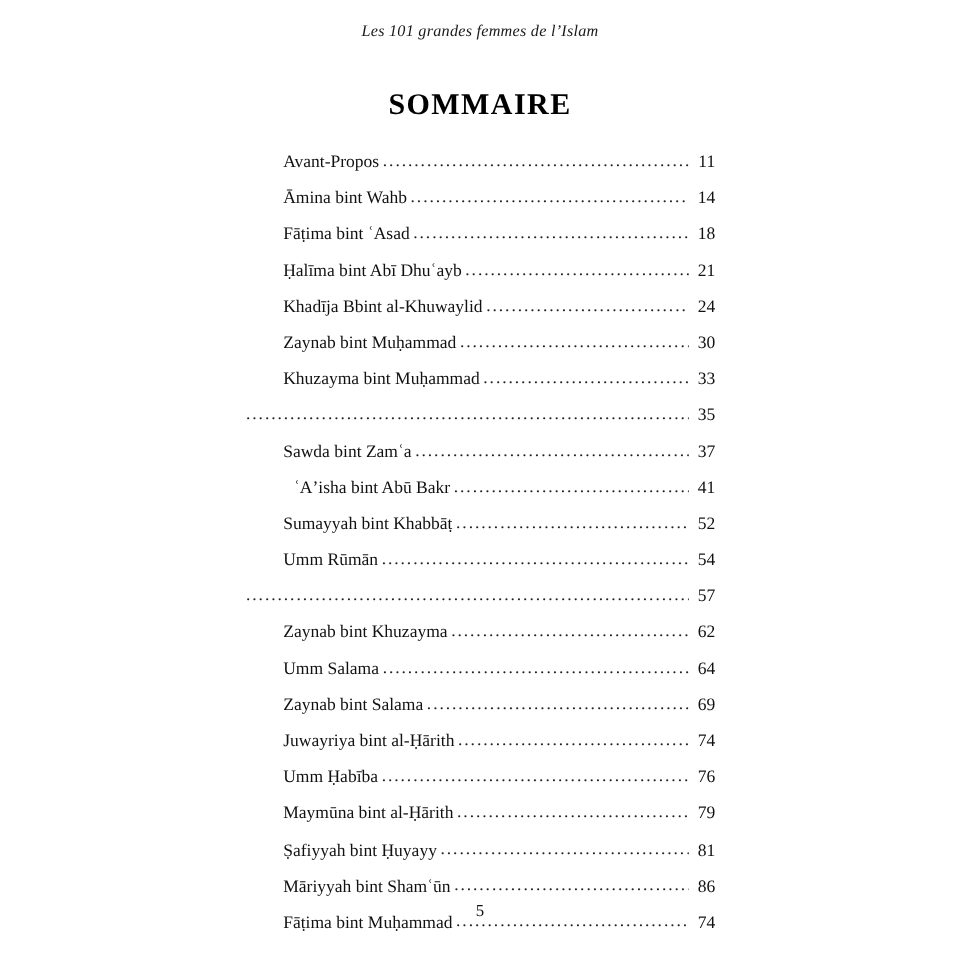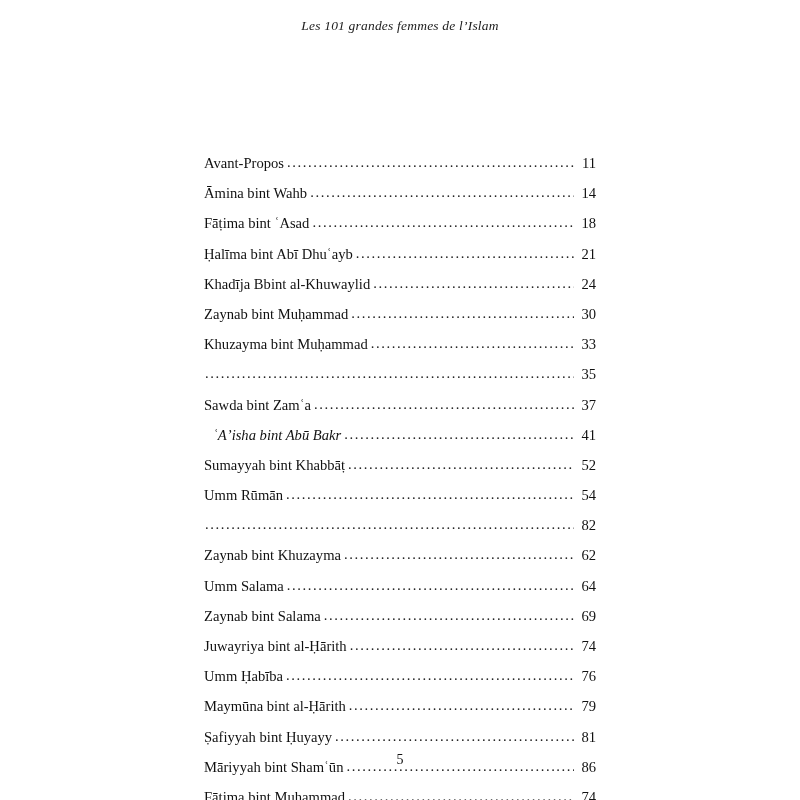--- a/index.html
+++ b/index.html
@@ -53,60 +53,60 @@
     align-items: baseline;
     font-size: 14.6px;
     line-height: 1.0;
     height: 30.2px;
     white-space: nowrap;
     color: #111111;
   }
   .toc-entry .title {
     flex: 0 0 auto;
     padding-right: 2px;
+    margin-left: 32px;
   }
   .toc-entry .leader {
     flex: 1 1 auto;
     overflow: hidden;
     white-space: nowrap;
     font-size: 14.6px;
     letter-spacing: 1.6px;
     color: #222222;
     margin: 0 1px 0 1px;
     position: relative;
     top: -1px;
   }
   .toc-entry .pageno {
     flex: 0 0 auto;
     padding-left: 3px;
     text-align: right;
     min-width: 18px;
-    margin-top: 28px;
   }
   .entry-indent .title {
     padding-left: 9px;
-    font-style: italic;
   }
   .folio {
     position: absolute;
     top: 752px;
     left: 0;
     width: 800px;
     text-align: center;
     font-size: 14px;
     color: #111111;
   }
 </style>
 </head>
 <body>
 
 <div class="page">
 
   <div class="running-head">Les 101 grandes femmes de l’Islam</div>
 
+  <div class="page-title">SOMMAIRE</div>
 
   <div class="toc">
       <div class="toc-entry">
         <span class="title">Avant-Propos</span>
         <span class="leader">........................................................................................................</span>
         <span class="pageno">11</span>
       </div>
       <div class="toc-entry">
         <span class="title">Āmina bint Wahb</span>
         <span class="leader">........................................................................................................</span>
@@ -156,21 +156,21 @@
         <span class="leader">........................................................................................................</span>
         <span class="pageno">52</span>
       </div>
       <div class="toc-entry">
         <span class="title">Umm Rūmān</span>
         <span class="leader">........................................................................................................</span>
         <span class="pageno">54</span>
       </div>
       <div class="toc-entry">
         <span class="leader">........................................................................................................</span>
-        <span class="pageno">82</span>
+        <span class="pageno">57</span>
       </div>
       <div class="toc-entry">
         <span class="title">Zaynab bint Khuzayma</span>
         <span class="leader">........................................................................................................</span>
         <span class="pageno">62</span>
       </div>
       <div class="toc-entry">
         <span class="title">Umm Salama</span>
         <span class="leader">........................................................................................................</span>
         <span class="pageno">64</span>

